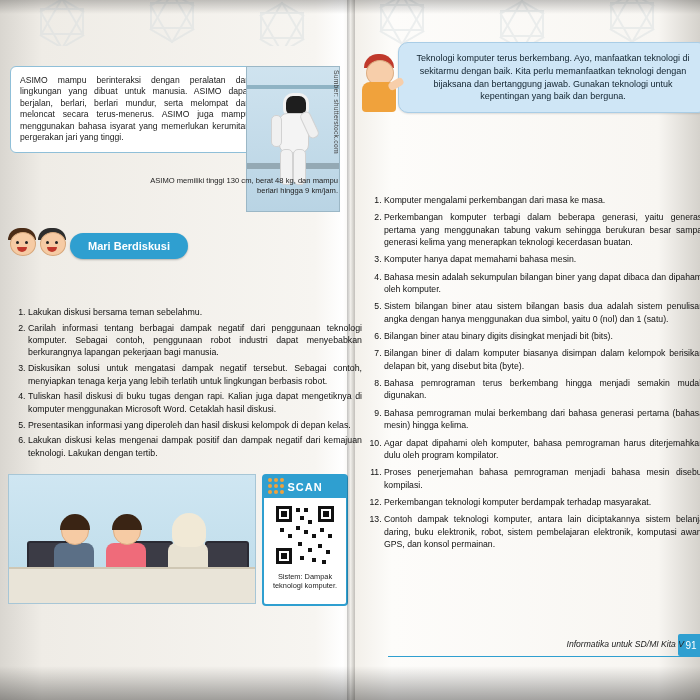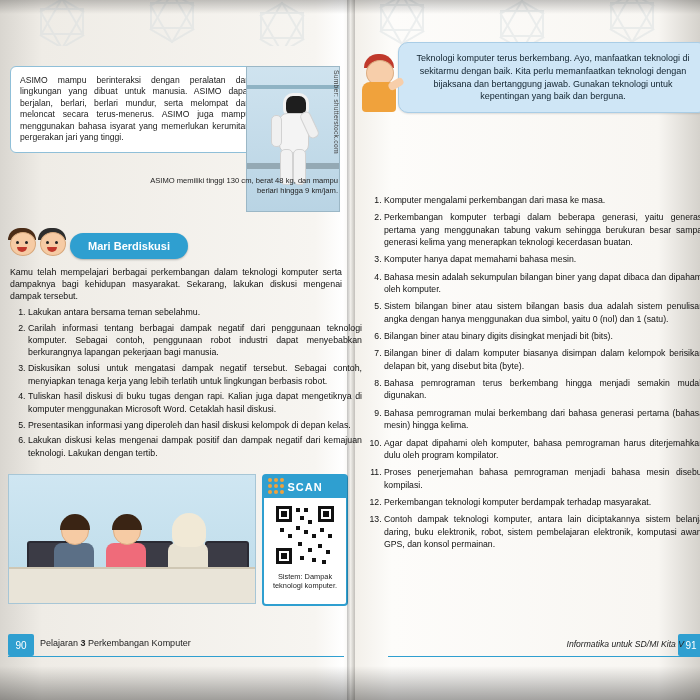--- a/index.html
+++ b/index.html
@@ -197,24 +197,23 @@
           <div class="hair"></div>
             <div class="face"></div>
           <div class="eye" style="left:8px"></div>
             <div class="eye" style="left:17px"></div>
           <div class="mouth"></div>
         </div>
       </div>
       <div class="berdiskusi-pill">Mari Berdiskusi</div>
     </div>
 
-    <div class="lead">Kamu telah mempelajari berbagai perkembangan dalam teknologi komputer serta dampaknya bagi kehidupan masyarakat. Sekarang, lakukan diskusi mengenai dampak tersebut.</div>
 
     <ol class="tasks">
-      <li>Lakukan antara bersama teman sebelahmu.</li>
+      <li>Lakukan diskusi bersama teman sebelahmu.</li>
       <li>Carilah informasi tentang berbagai dampak negatif dari penggunaan teknologi komputer. Sebagai contoh, penggunaan robot industri dapat menyebabkan berkurangnya lapangan pekerjaan bagi manusia.</li>
       <li>Diskusikan solusi untuk mengatasi dampak negatif tersebut. Sebagai contoh, menyiapkan tenaga kerja yang lebih terlatih untuk lingkungan berbasis robot.</li>
       <li>Tuliskan hasil diskusi di buku tugas dengan rapi. Kalian juga dapat mengetiknya di komputer menggunakan Microsoft Word. Cetaklah hasil diskusi.</li>
       <li>Presentasikan informasi yang diperoleh dan hasil diskusi kelompok di depan kelas.</li>
       <li>Lakukan diskusi kelas mengenai dampak positif dan dampak negatif dari kemajuan teknologi. Lakukan dengan tertib.</li>
     </ol>
 
     <div class="photo-kids">
       <div class="monitor m1"></div>
       <div class="monitor m2"></div>
@@ -278,29 +277,20 @@
         <i style="left:6px;top:0"></i>
         <i style="left:12px;top:0"></i>
       <i style="left:0;top:6px"></i>
         <i style="left:6px;top:6px"></i>
         <i style="left:12px;top:6px"></i>
       <i style="left:0;top:12px"></i>
         <i style="left:6px;top:12px"></i>
         <i style="left:12px;top:12px"></i>
     </div>
 
-    <div class="page-footer-l">
-      <div class="pnum-l">90</div>
-      <div class="ftxt-l">
-        <span>Pelajaran</span>
-        <b>3</b>
-        <span>Perkembangan Komputer</span>
-      </div>
-      <div class="rule-l"></div>
-    </div>
   </div>
 
   <div class="right">
 
     <div class="tip-box">
       <span>Teknologi komputer terus berkembang. Ayo, manfaatkan teknologi di sekitarmu dengan baik. Kita perlu memanfaatkan teknologi dengan bijaksana dan bertanggung jawab. Gunakan teknologi untuk kepentingan yang baik dan berguna.</span>
     </div>
     <div class="tip-kid">
       <div class="hair"></div>
         <div class="head"></div>

